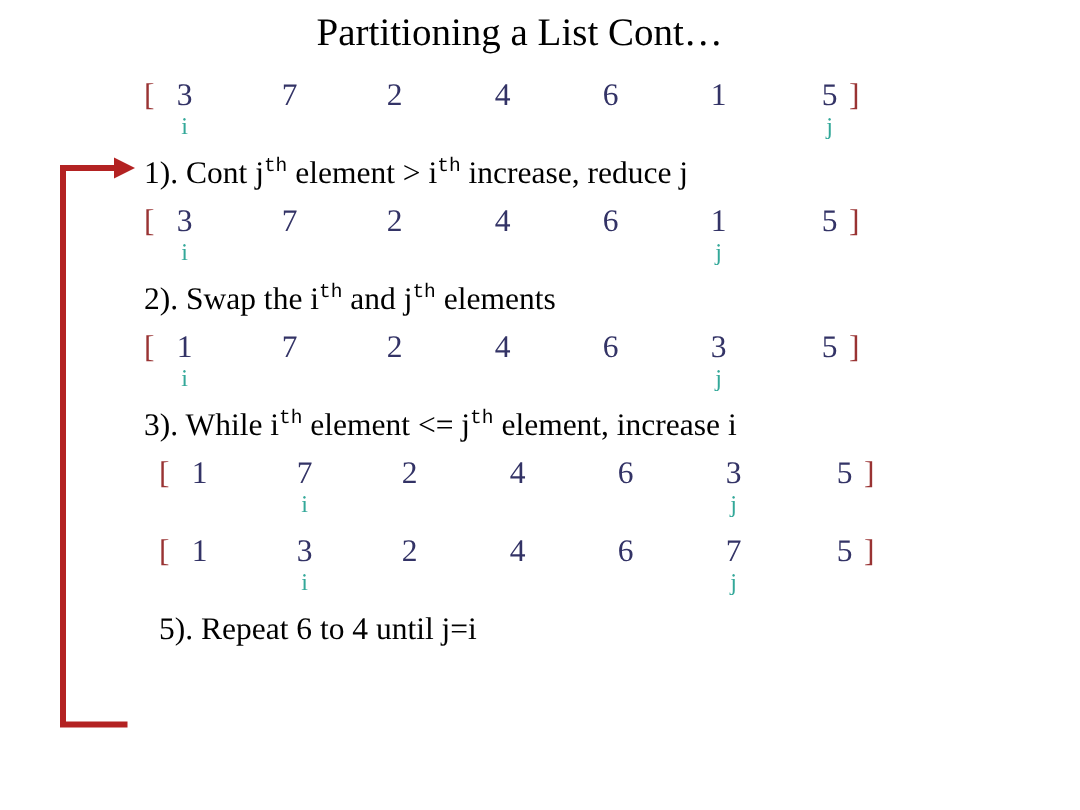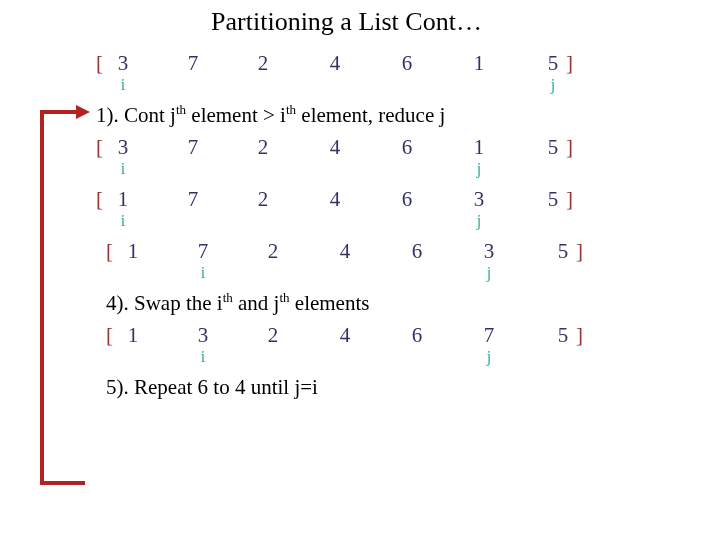--- a/index.html
+++ b/index.html
@@ -102,20 +102,21 @@
     color: #000000;
     white-space: nowrap;
   }
   .step.indent {
     margin-left: 10px;
   }
   .step sup {
     font-size: 0.62em;
     vertical-align: super;
     line-height: 0;
+    font-family: Liberation Mono, monospace;
   }
 </style>
 </head>
 <body>
 
 <div id="slide">
 
   <div id="title">Partitioning a List Cont…</div>
 
   <svg id="loop-arrow" viewBox="0 0 720 540" width="720" height="540">
@@ -151,21 +152,21 @@
           <span class="val">1</span>
           <span class="mark"></span>
         </span>
       <span class="cell" style="left:440px">
           <span class="val">5</span>
           <span class="mark">j</span>
         </span>
       <span class="bracket close">]</span>
     </div>
 
-    <div class="step" id="step-1"><span>1). </span><span>Cont j</span><sup>th</sup><span> element &gt; i</span><sup>th</sup><span> element, reduce j</span></div>
+    <div class="step" id="step-1"><span>1). </span><span>Cont j</span><sup>th</sup><span> element &gt; i</span><sup>th</sup><span> increase, reduce j</span></div>
 
     <div class="array-row">
       <span class="bracket open">[</span>
       <span class="cell" style="left:10px">
           <span class="val">3</span>
           <span class="mark">i</span>
         </span>
       <span class="cell" style="left:80px">
           <span class="val">7</span>
           <span class="mark"></span>
@@ -186,20 +187,21 @@
           <span class="val">1</span>
           <span class="mark">j</span>
         </span>
       <span class="cell" style="left:440px">
           <span class="val">5</span>
           <span class="mark"></span>
         </span>
       <span class="bracket close">]</span>
     </div>
 
+    <div class="step" id="step-2"><span>2). </span><span>Swap the i</span><sup>th</sup><span> and j</span><sup>th</sup><span> elements</span></div>
 
     <div class="array-row">
       <span class="bracket open">[</span>
       <span class="cell" style="left:10px">
           <span class="val">1</span>
           <span class="mark">i</span>
         </span>
       <span class="cell" style="left:80px">
           <span class="val">7</span>
           <span class="mark"></span>
@@ -220,20 +222,21 @@
           <span class="val">3</span>
           <span class="mark">j</span>
         </span>
       <span class="cell" style="left:440px">
           <span class="val">5</span>
           <span class="mark"></span>
         </span>
       <span class="bracket close">]</span>
     </div>
 
+    <div class="step" id="step-3"><span>3). </span><span>While i</span><sup>th</sup><span> element &lt;= j</span><sup>th</sup><span> element, increase i</span></div>
 
     <div class="array-row indent">
       <span class="bracket open">[</span>
       <span class="cell" style="left:10px">
           <span class="val">1</span>
           <span class="mark"></span>
         </span>
       <span class="cell" style="left:80px">
           <span class="val">7</span>
           <span class="mark">i</span>
@@ -254,21 +257,20 @@
           <span class="val">3</span>
           <span class="mark">j</span>
         </span>
       <span class="cell" style="left:440px">
           <span class="val">5</span>
           <span class="mark"></span>
         </span>
       <span class="bracket close">]</span>
     </div>
 
-    <div class="step indent" id="step-4"><span>4). </span><span>Swap the i</span><sup>th</sup><span> and j</span><sup>th</sup><span> elements</span></div>
 
     <div class="array-row indent">
       <span class="bracket open">[</span>
       <span class="cell" style="left:10px">
           <span class="val">1</span>
           <span class="mark"></span>
         </span>
       <span class="cell" style="left:80px">
           <span class="val">3</span>
           <span class="mark">i</span>

